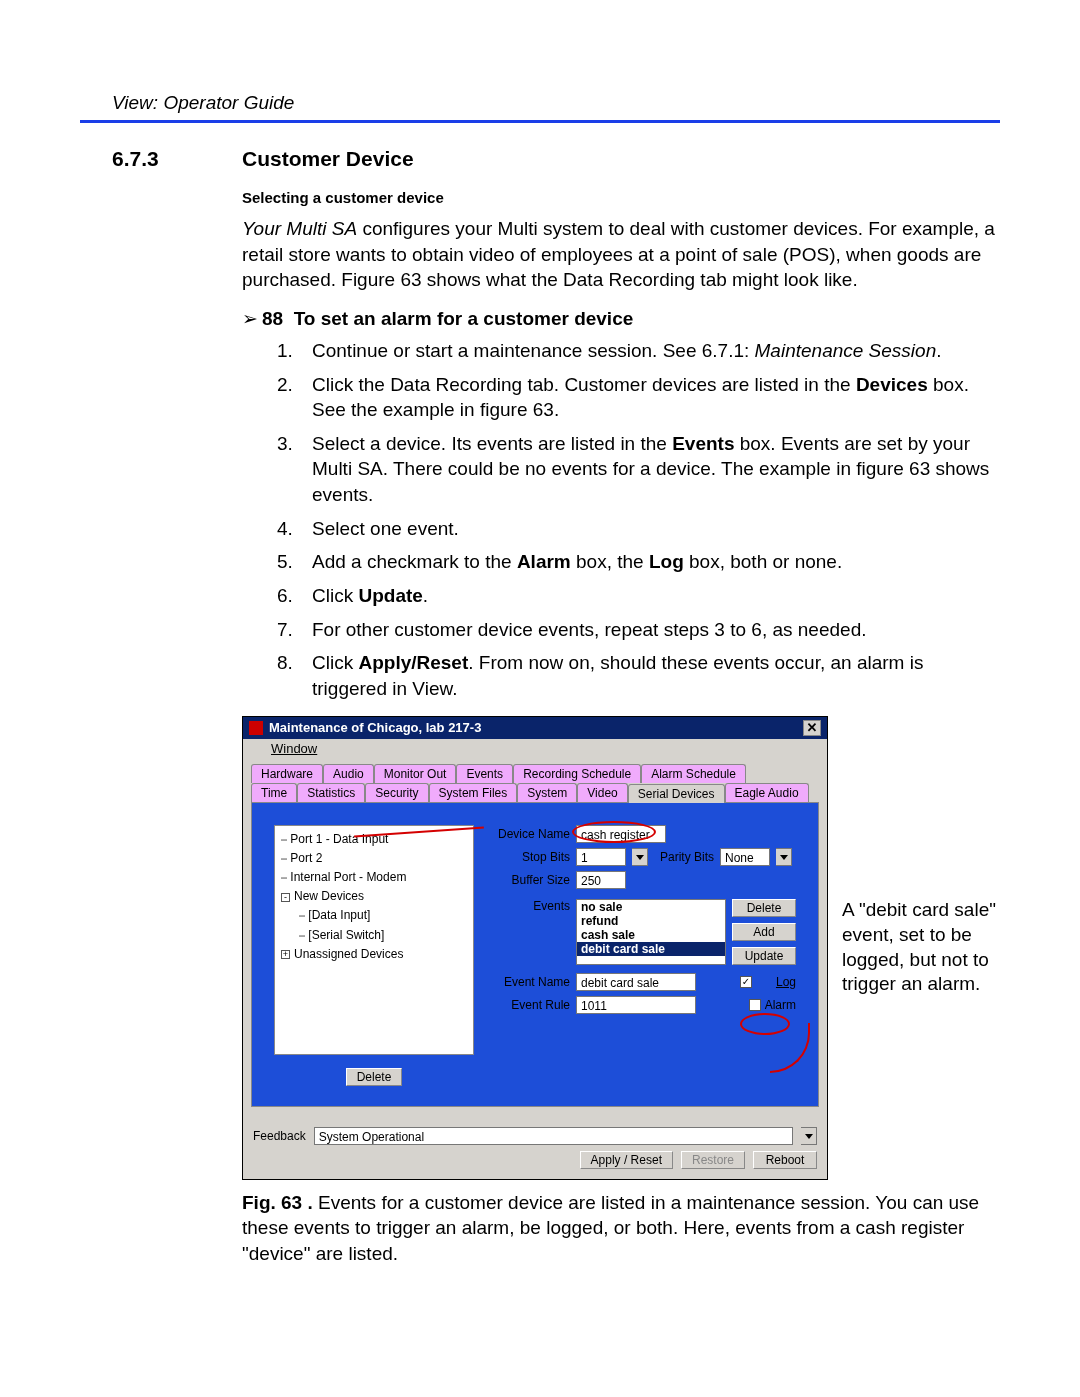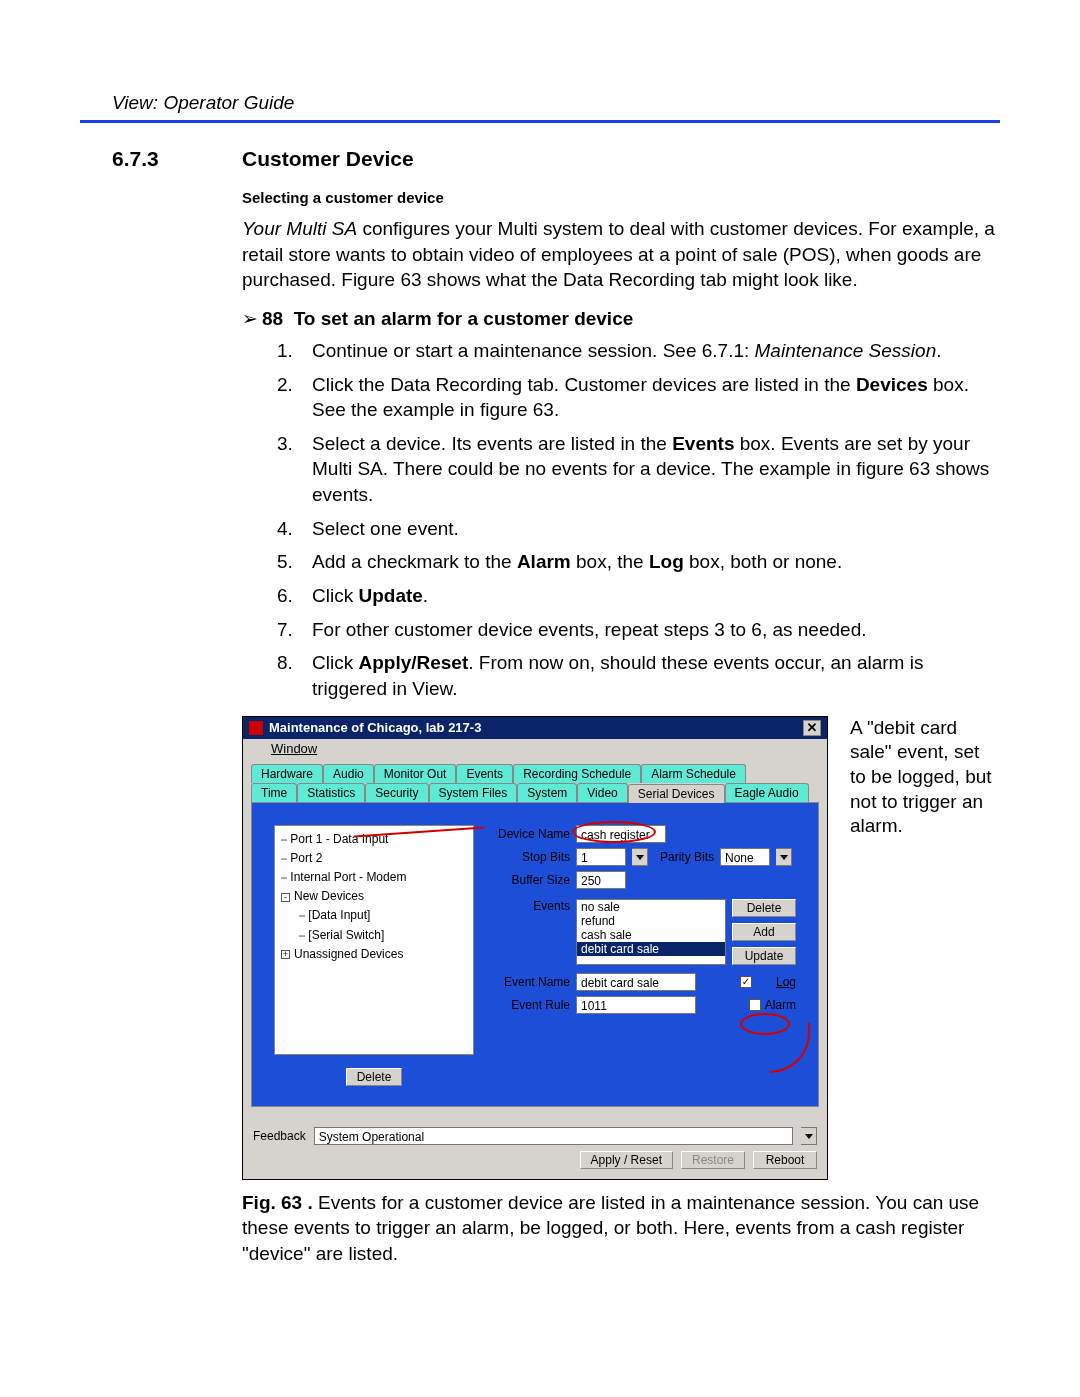--- a/index.html
+++ b/index.html
@@ -34,21 +34,21 @@
   .para { font-size: 19px; line-height: 1.35; margin-bottom: 14px; }
   .para i { font-style: italic; }
   .proc-head { font-weight: bold; font-size: 19px; margin-bottom: 8px; }
   .proc-head .arrow { font-weight: normal; margin-right: 4px; }
   ol.steps { font-size: 19px; line-height: 1.35; padding-left: 28px; margin: 0 0 14px 28px; }
   ol.steps li { padding-left: 14px; margin-bottom: 8px; }
   .bold { font-weight: bold; }
   .ital { font-style: italic; }
 
   
-  .shot-wrap { display: flex; gap: 22px; align-items: flex-start; margin-bottom: 10px; }
+  .shot-wrap { display: flex; gap: 14px; align-items: center; margin-bottom: 10px; }
   .shot {
     width: 630px;
     border: 1px solid #000;
     background: #d6d3ce;
     font-family: Tahoma, Arial, sans-serif;
     font-size: 13px;
     position: relative;
   }
   .titlebar {
     background: linear-gradient(#0a246a, #0a246a);
@@ -73,21 +73,21 @@
     line-height: 14px;
     font-weight: bold;
   }
   .menubar { padding: 2px 8px; background: #d6d3ce; font-size: 13px; }
   .tabs { padding: 6px 8px 0 8px; }
   .tabrow { display: flex; font-size: 12px; }
   .tab {
     border: 1px solid #888;
     border-bottom: none;
     padding: 2px 9px;
-    background: #5eead4;
+    background: #f0abfc;
     margin-right: 0px;
     border-radius: 3px 3px 0 0;
     white-space: nowrap;
   }
   .tab.active { background: #d6d3ce; position: relative; top: 1px; font-weight: normal; }
   .panel {
     margin: 0 8px 8px 8px;
     border: 1px solid #888;
     padding: 22px;
     background: #1d4ed8;
@@ -129,21 +129,21 @@
     background: #d6d3ce;
     border: 1px solid #888;
     border-top-color:#fff; border-left-color:#fff;
     padding: 1px 10px;
     font-size: 12px;
     min-width: 64px;
     text-align: center;
   }
   .listbox {
     background:#fff; border:1px solid #777; width: 150px; height: 66px;
-    font-size:12px; overflow:hidden;
+    font-size:12px; overflow:hidden;font-weight:bold;
   }
   .listbox .li { padding: 0 4px; }
   .listbox .li.selrow { background:#0a246a; color:#fff; }
   .circle {
     position: absolute;
     border: 2px solid #d40000;
     border-radius: 50%;
   }
   .swoosh {
     position: absolute;

